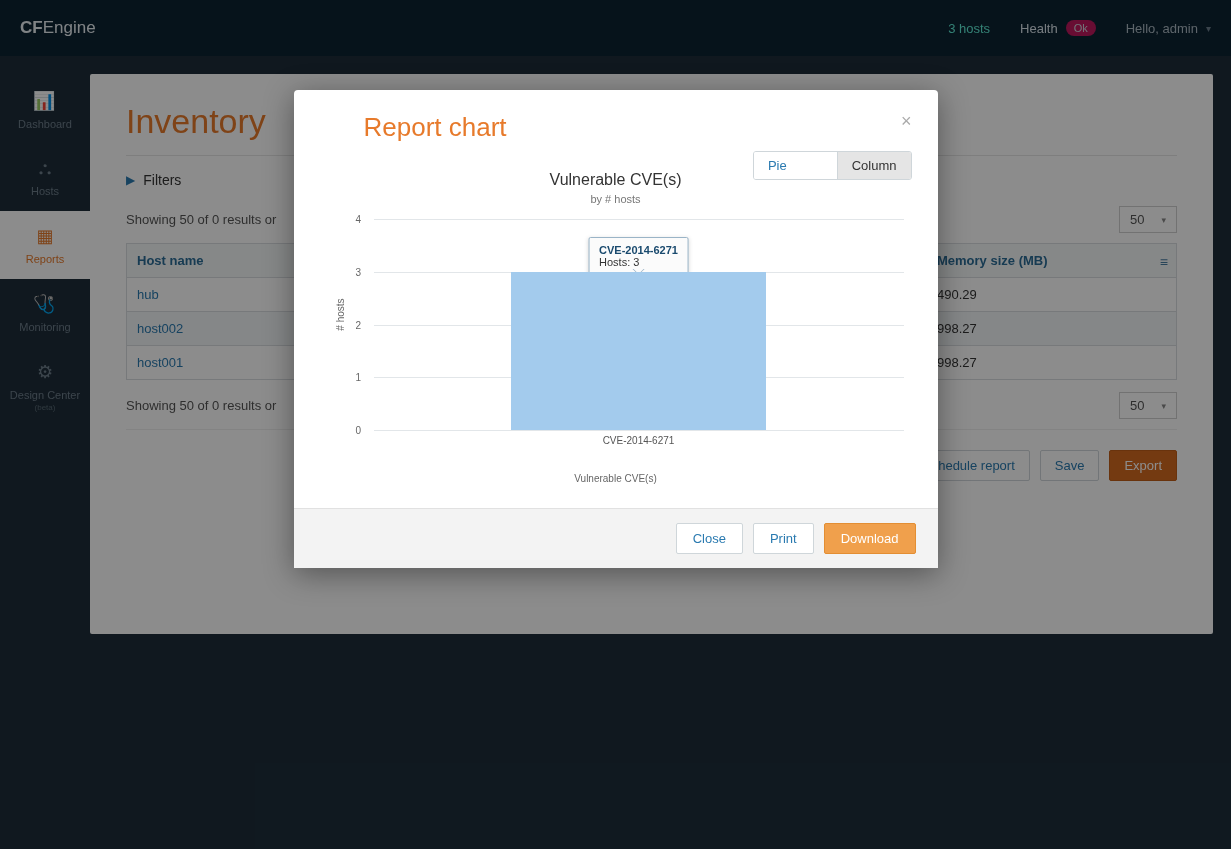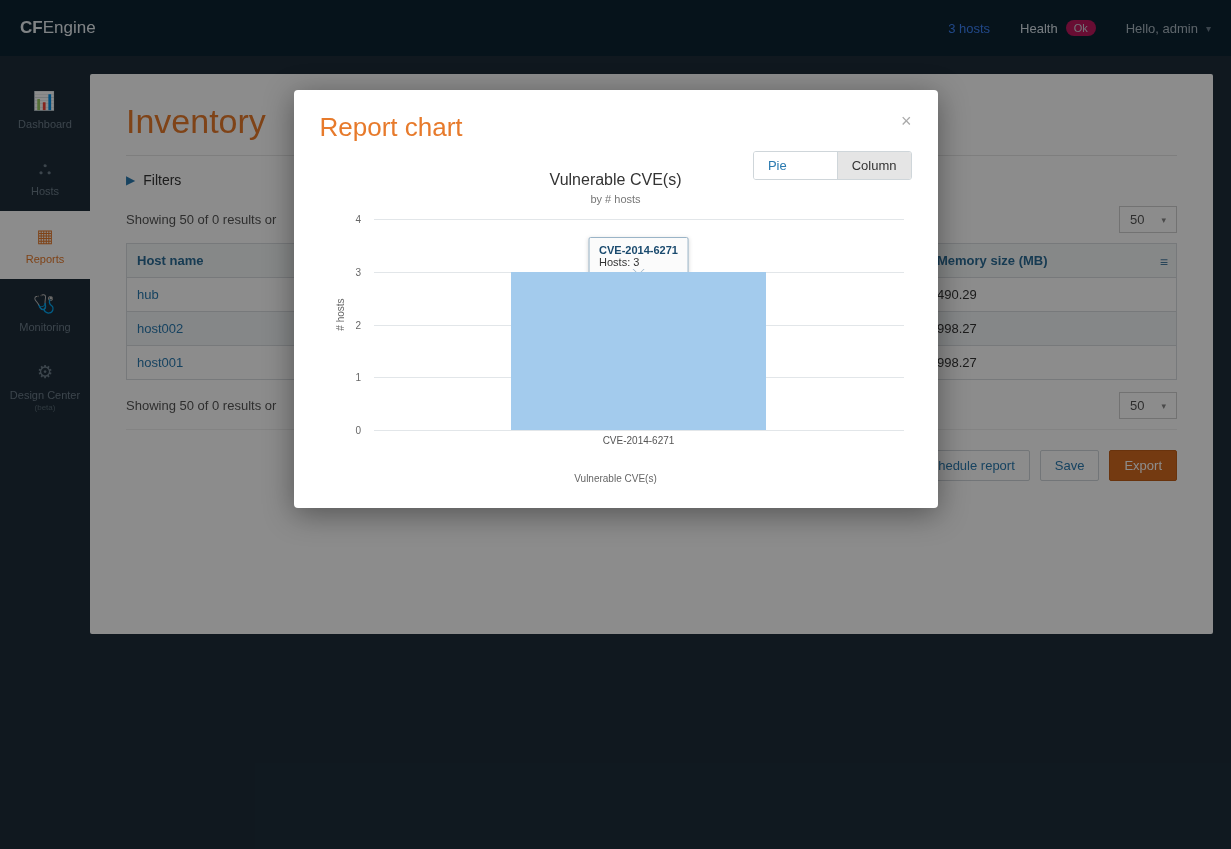--- a/index.html
+++ b/index.html
@@ -17,21 +17,21 @@
     background: #0c2332;
     display: flex;
     align-items: center;
     padding: 0 20px;
     color: #aab8c2;
   }
   .topbar .brand { font-size: 17px; font-weight: 300; color: #e8eef2; flex: 0 0 auto; }
   .topbar .brand b { font-weight: 700; }
   .topbar .spacer { flex: 1; }
   .topbar .hosts, .topbar .health, .topbar .user { margin-left: 30px; font-size: 13px; display:flex; align-items:center; gap:8px;}
-  .topbar .hosts { color:#3b82f6;text-align:center; }
+  .topbar .hosts { color:#5eead4;text-align:center; }
   .topbar .health { color:#d8e2ea; }
   .topbar .badge {
     background: #be185d; color: #cfd8de; border-radius: 10px; padding: 2px 8px; font-size: 11px;
   }
   .topbar .chev { font-size: 10px; color:#6b7d8a;}
   .shell { display: flex; height: calc(849px - 56px); }
   .sidebar {
     width: 90px;
     background: #1e2d3a;
     display: flex;
@@ -95,21 +95,21 @@
   }
   .modal {
     width: 644px;
     background:#fff;
     border-radius:4px;
     box-shadow: 0 6px 30px rgba(0,0,0,0.4);
     overflow: visible;
   }
   .modal-header {
     padding: 22px 26px 8px;
-    display:flex; justify-content:space-between; align-items:flex-start;
+    display:flex; justify-content:space-between; align-items:flex-start;margin-left:44px;
   }
   .modal-header h2 { color:#e77a2b; font-weight:300; font-size:26px; }
   .modal-header .close { color:#aaa; font-size:18px; cursor:pointer; line-height:1;}
   .modal-body { padding: 10px 26px 24px; position:relative;}
   .chart-switch { position:absolute; top:0; right:26px; display:flex; border:1px solid #cfd6da; border-radius:3px; overflow:hidden;}
   .chart-switch .sw { padding:6px 14px; font-size:13px; cursor:pointer; background:#fff; color:#2a7ab0;}
   .chart-switch .sw.active { background:#e5e5e5; color:#333; border-left:1px solid #cfd6da;margin-left:36px;}
   .chart-title { text-align:center; font-size:16px; color:#333; margin-top:10px;}
   .chart-sub { text-align:center; font-size:11px; color:#777; margin-bottom:8px; margin-top:4px;}
   .chart-area {
@@ -298,14 +298,19 @@
             <div class="grid-line" style="top: 25%;"></div>
             <div class="y-tick" style="top: 25%;">3</div>
             <div class="grid-line" style="top: 0%;"></div>
             <div class="y-tick" style="top: 0%;">4</div>
             <div class="bar" style="height: 75%;"></div>
             <div class="x-cat">CVE-2014-6271</div>
           </div>
       </div>
       <div class="x-axis-label">Vulnerable CVE(s)</div>
     </div>
+    <div class="modal-footer">
+      <button class="mbtn">Close</button>
+      <button class="mbtn">Print</button>
+      <button class="mbtn primary">Download</button>
+    </div>
   </div>
 </div>
 
 </body></html>

